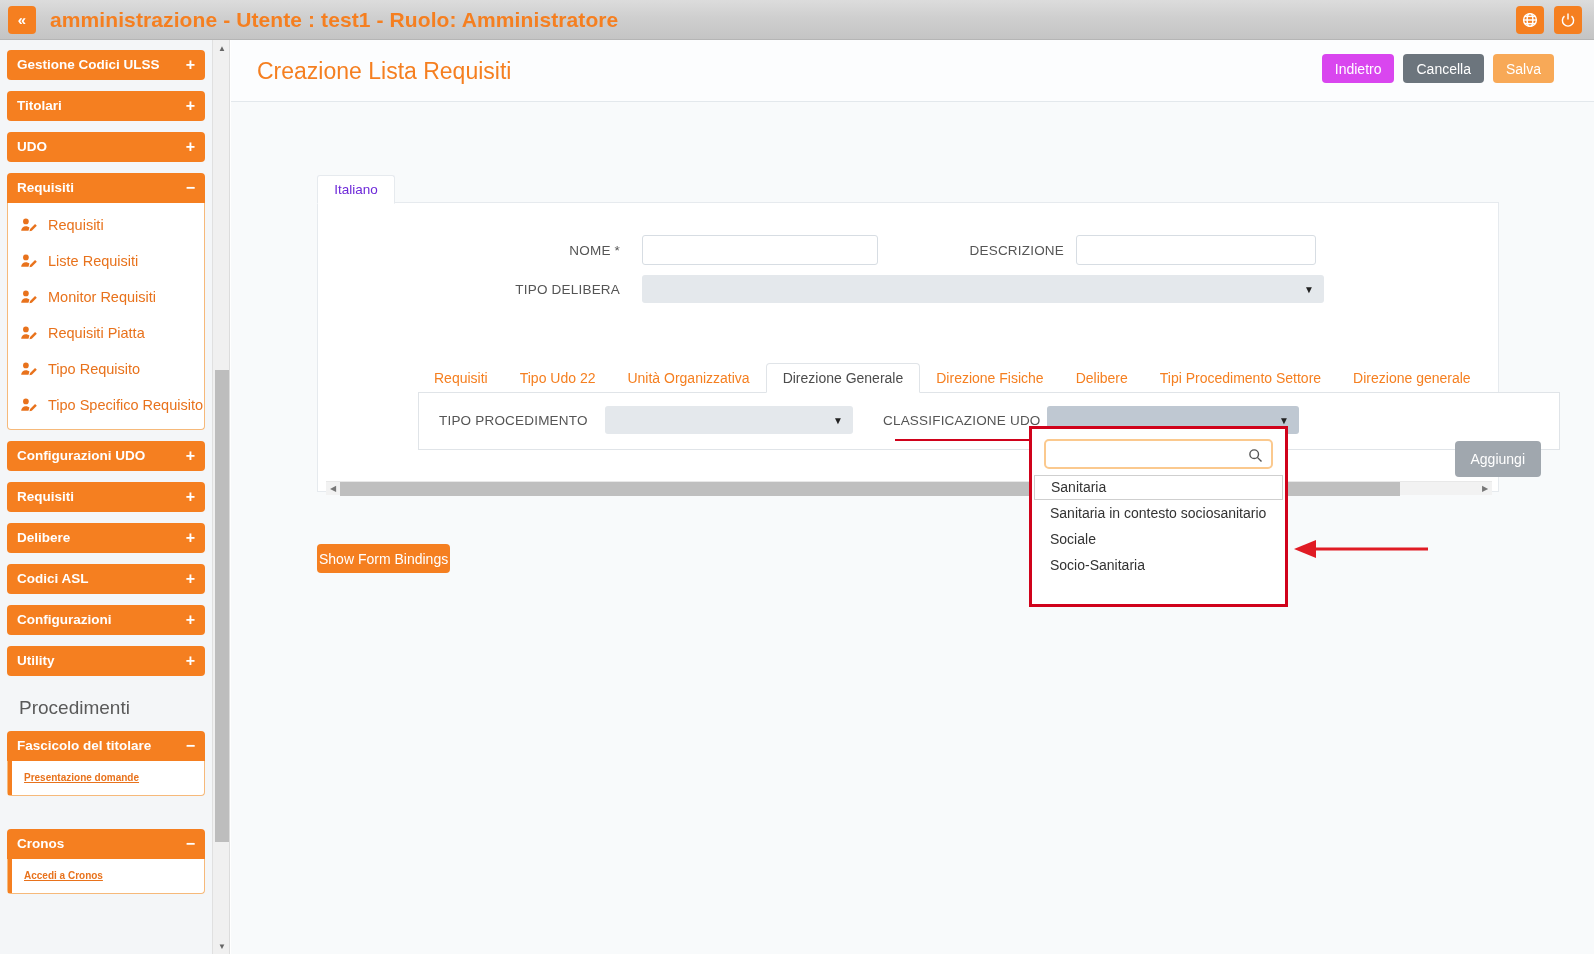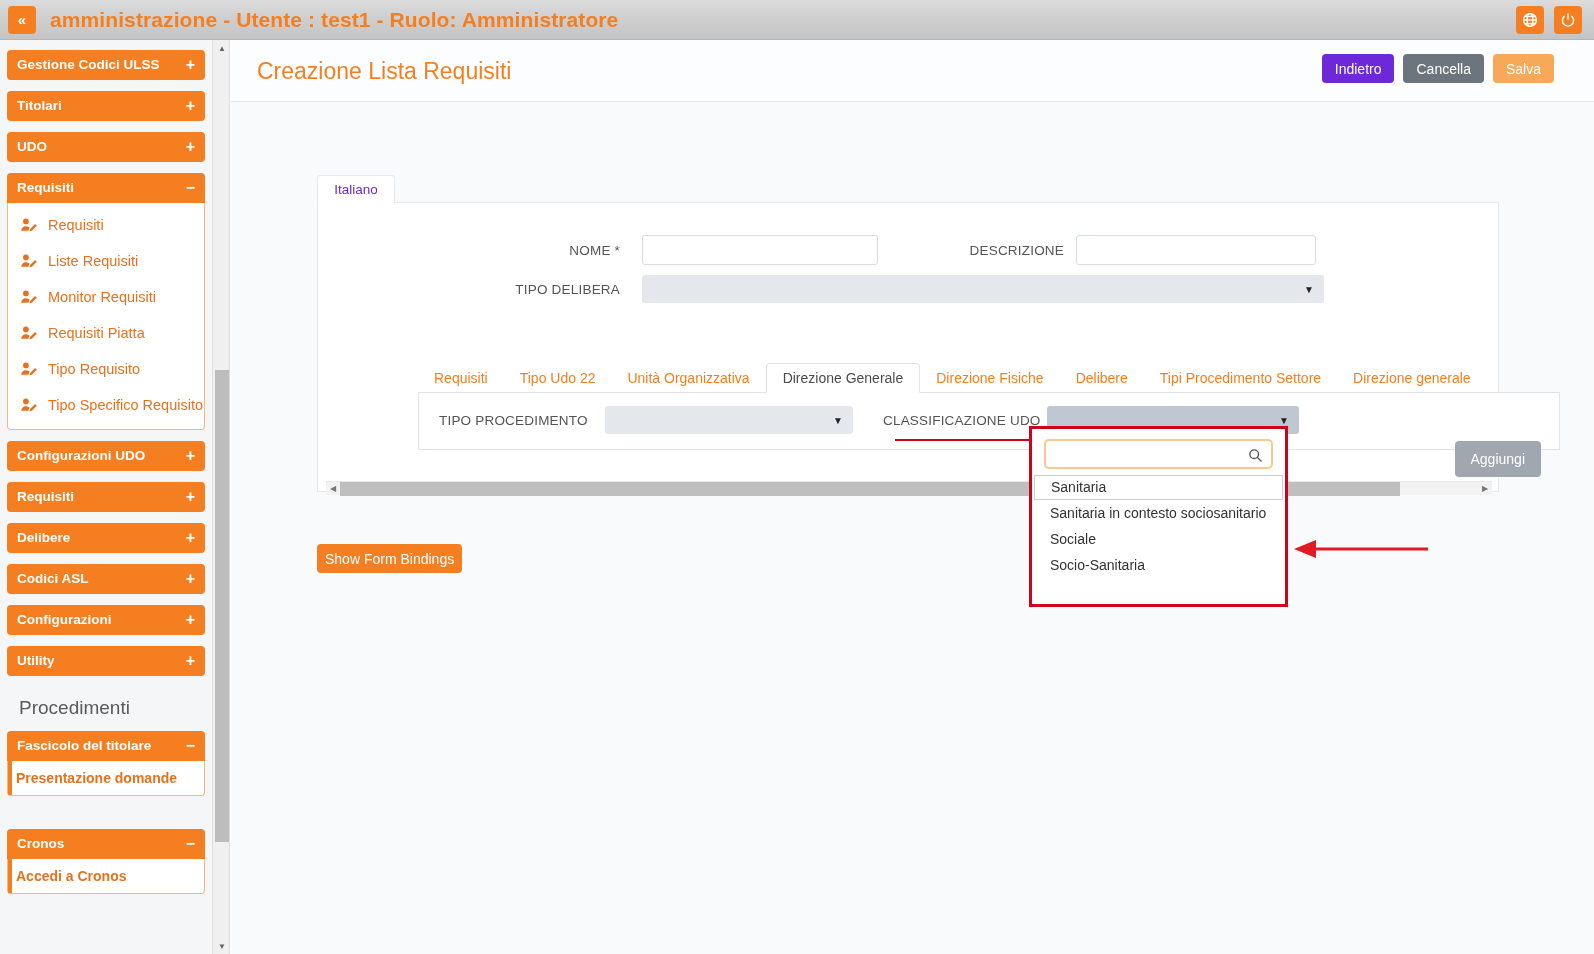--- a/index.html
+++ b/index.html
@@ -91,25 +91,26 @@
     background: #fff;
     border: 1px solid #f6b97a;
     border-top: none;
     border-radius: 0 0 4px 4px;
     margin-bottom: 11px;
     padding: 0;
   }
   .submenu-plain .plain-item {
     border-left: 4px solid #f57f20;
     color: #e8721c;
-    font-size: 14px; font-weight: bold;
+    font-size: 10px; font-weight: bold;
     height: 34px; line-height: 34px;
-    padding-left: 4px;
-    white-space: nowrap;
-    cursor: pointer;
+    padding-left: 12px;
+    white-space: nowrap;
+    cursor: pointer;
+    text-decoration: underline;
   }
   .section-title {
     color: #5a5a5a;
     font-size: 19px;
     padding: 10px 0 12px 12px;
     white-space: nowrap;
   }
   .spacer-gap { height: 22px; }
 
   
@@ -157,21 +158,21 @@
   .head-btns { position: absolute; right: 40px; top: 14px; display: flex; gap: 9px; }
   .hbtn {
     height: 29px; padding: 0 13px;
     border-radius: 4px;
     font-size: 14px;
     color: #fff;
     display: flex; align-items: center; justify-content: center;
     cursor: pointer;
     white-space: nowrap;
   }
-  .hbtn.dark { background: #6d28d9; }
+  .hbtn.dark { background: #d946ef; }
   .hbtn.grey { background: #6c757d; }
   .hbtn.orange { background: #f8a957; }
 
   
   #outer-card {
     position: absolute; left: 86px; top: 162px;
     width: 1182px; height: 290px;
     background: #fff;
     border: 1px solid #e6eaee;
   }
@@ -251,21 +252,21 @@
     border-top: 1px solid #e8e8e8;
     display: flex; align-items: center;
   }
   #hscroll .harrow { width: 14px; text-align: center; font-size: 8px; color: #777; cursor: pointer; }
   #hthumb { height: 14px; background: #bfbfbf; flex: 0 0 1060px; }
   #hscroll .hrest { flex: 1; }
 
   
   #show-bindings {
     position: absolute; left: 86px; top: 504px;
-    height: 29px; padding: 0 8px;
+    height: 29px; padding: 0 2px;
     background: #f57f20;
     border-radius: 4px;
     color: #fff; font-size: 14px;
     display: flex; align-items: center; justify-content: center;
     cursor: pointer;
     white-space: nowrap;
   }
 
   
   #dropdown {

